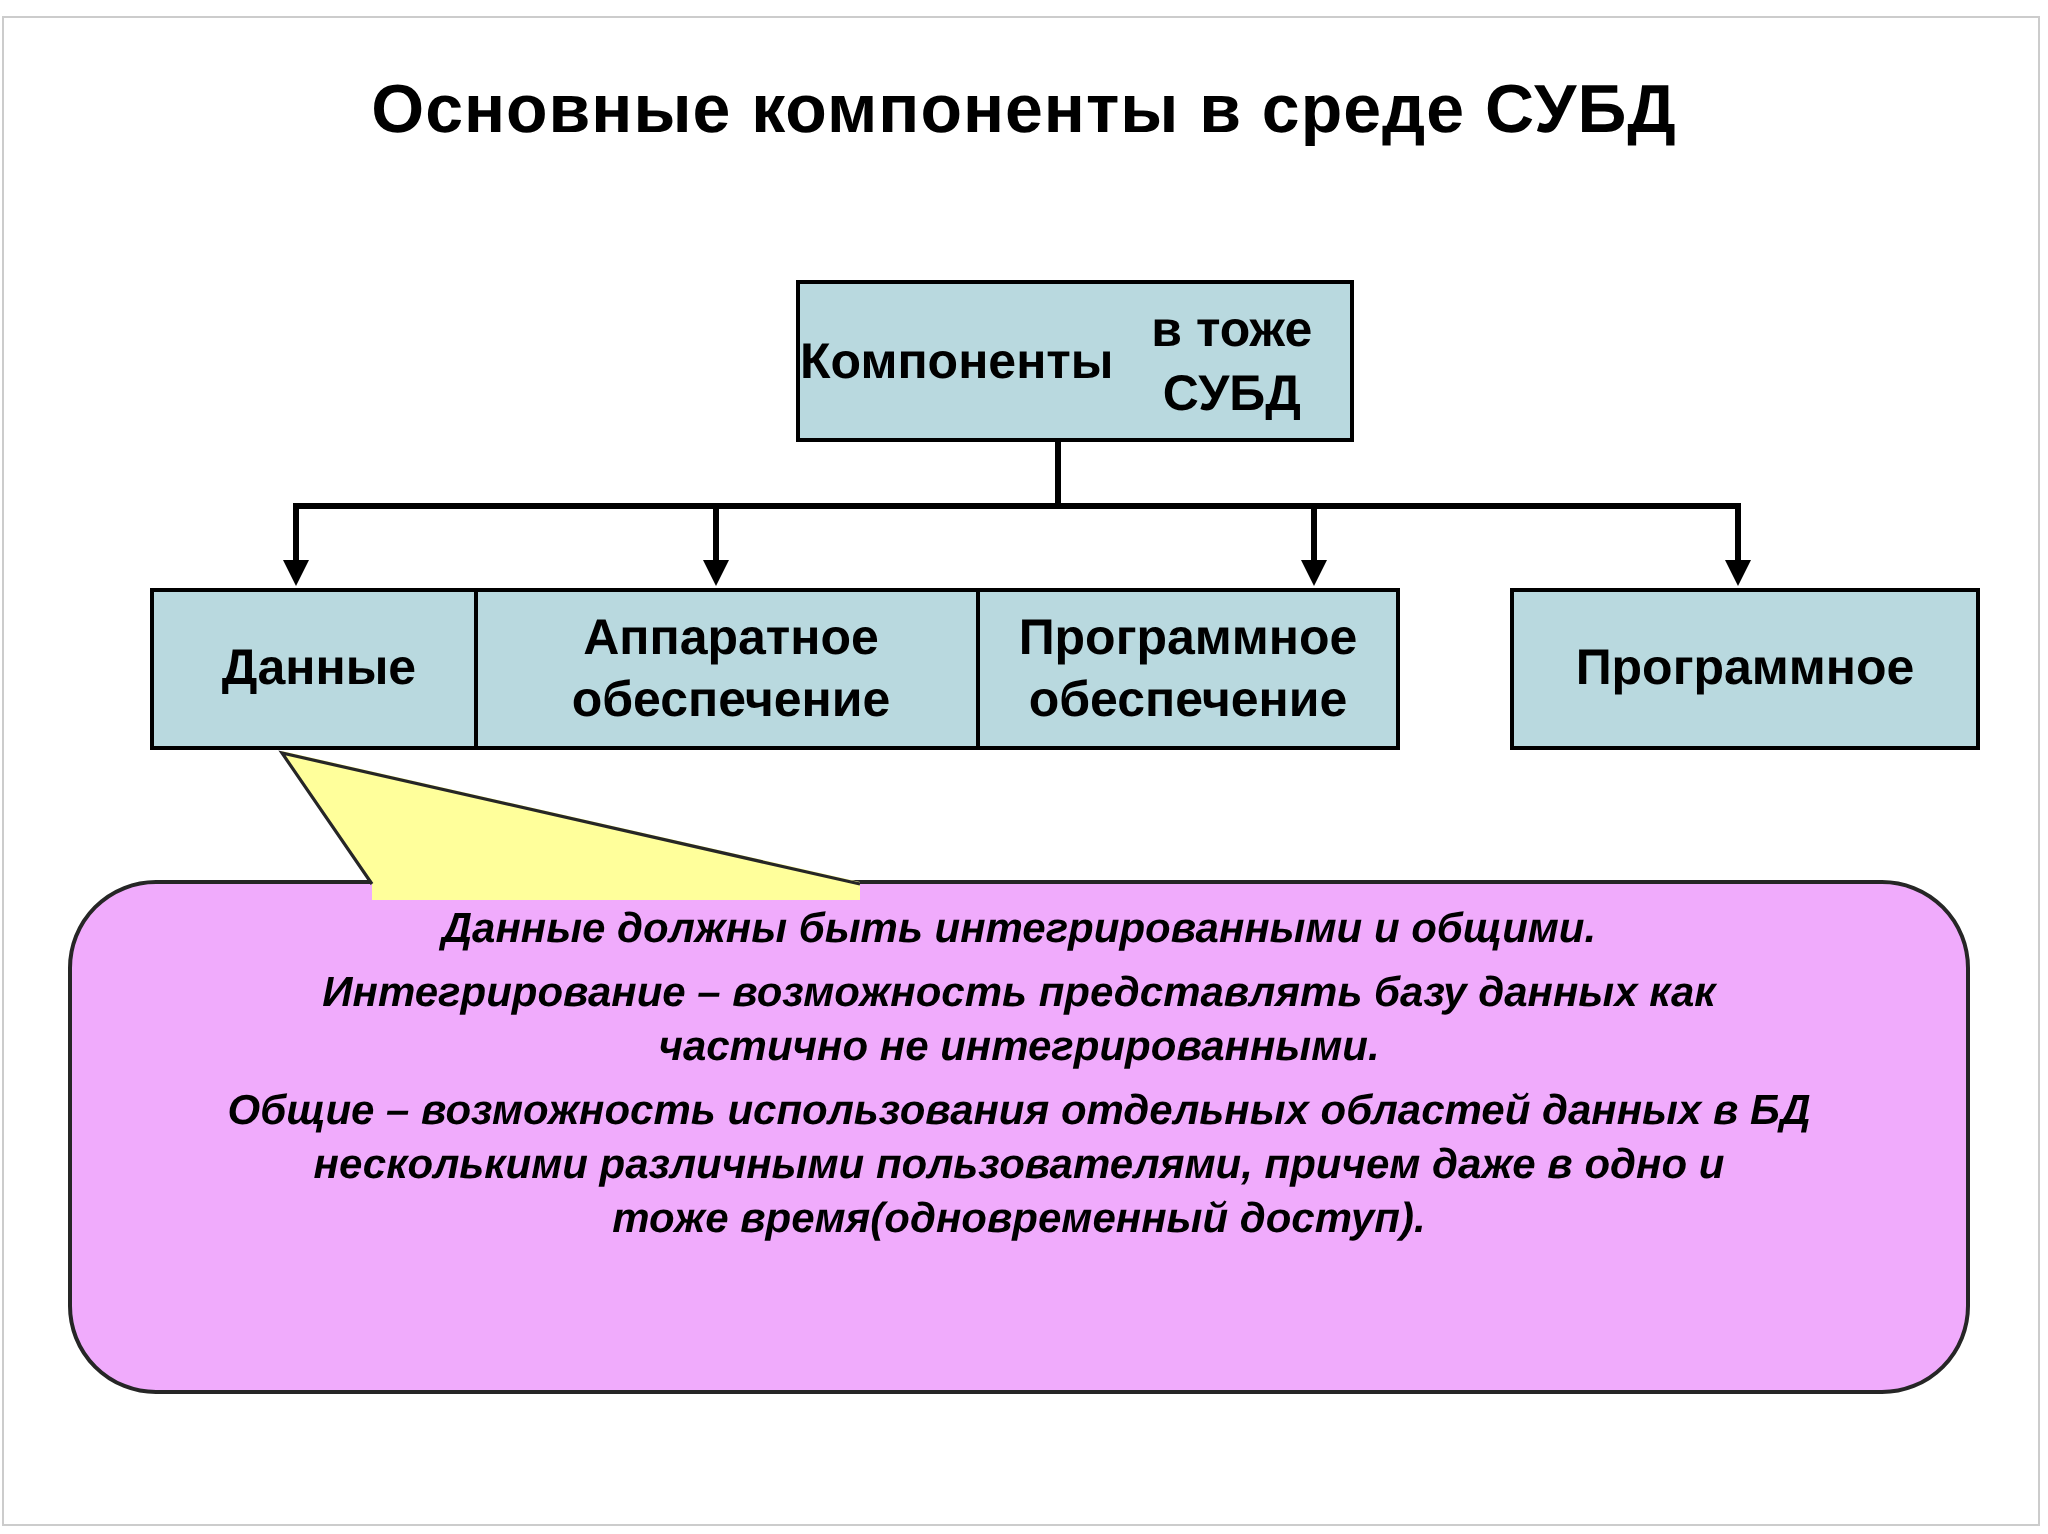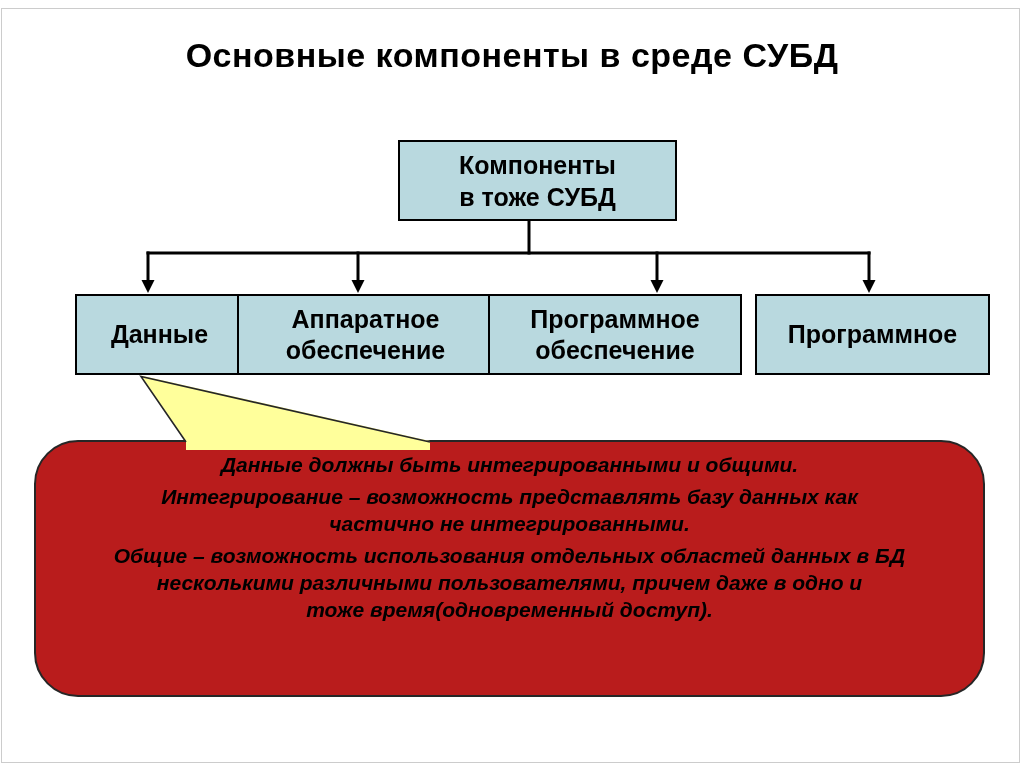--- a/index.html
+++ b/index.html
@@ -36,21 +36,21 @@
     font-weight: bold;
     color: #000000;
     letter-spacing: 0.5px;
   }
   .node {
     position: absolute;
     background: #b9d9df;
     border: 2px solid #000000;
     box-sizing: border-box;
     display: flex;
-    flex-direction: column;
+    flex-direction: row;
     align-items: center;
     justify-content: center;
     text-align: center;
     font-weight: bold;
     color: #000000;
   }
   .node-root {
     left: 398px;
     top: 140px;
     width: 279px;
@@ -60,29 +60,29 @@
   }
   .node-child {
     top: 294px;
     height: 81px;
     font-size: 25px;
     line-height: 31px;
     padding: 0 6px;
   }
   #box-data      { left: 75px;  width: 169px; }
   #box-hardware  { left: 237px; width: 257px; align-items: center; }
-  #box-software  { left: 488px; width: 254px; }
+  #box-software  { left: 488px; width: 212px; }
   #box-users     { left: 755px; width: 235px; }
   .callout {
     position: absolute;
     left: 34px;
     top: 440px;
     width: 951px;
     height: 257px;
-    background: #b91c1c;
+    background: #f0abfc;
     border: 2px solid #262626;
     border-radius: 44px;
     box-sizing: border-box;
     z-index: 1;
   }
   .callout-text {
     position: absolute;
     left: 52px;
     right: 52px;
     top: 9px;

